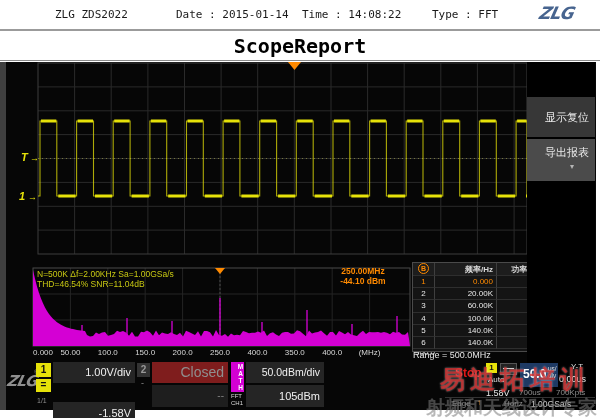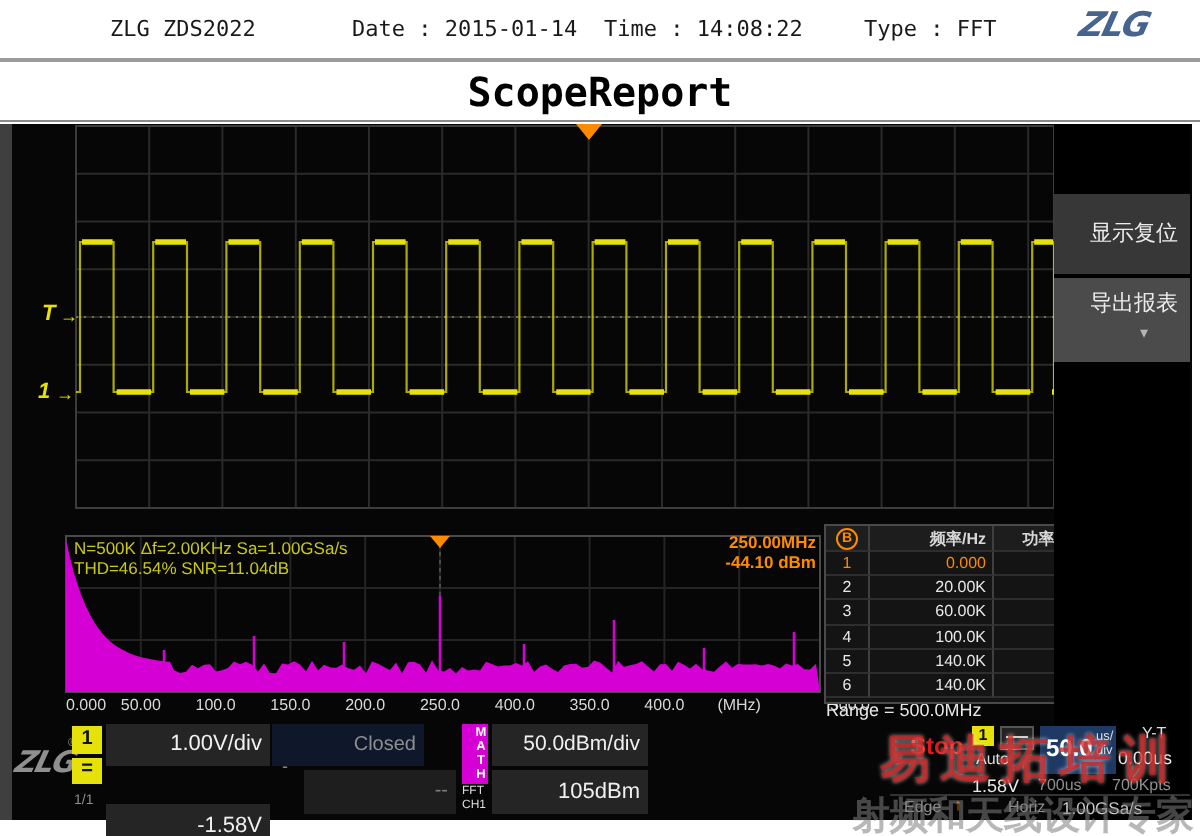--- a/index.html
+++ b/index.html
@@ -14,21 +14,21 @@
   .rule2{left:0;top:60px;width:600px;height:1px;background:#8a8a8a;}
   .title{left:0;top:34px;width:600px;text-align:center;font-family:"DejaVu Sans Mono",monospace;
          font-weight:bold;font-size:20px;color:#000;}
   
   #scope{left:0;top:62px;width:596px;height:348px;background:#060606;}
   .lstrip{left:0;top:0;width:6px;height:348px;background:#3f3f3f;}
   #wavesvg{left:0;top:0;}
   .tmark{color:#e6e209;font-style:italic;font-weight:bold;font-size:11px;}
   .marrow{color:#e6e209;font-size:9px;}
   .fftinfo{color:#c9c913;font-size:8.5px;left:37px;}
-  .cursorread{color:#ff8a00;font-size:8.5px;font-weight:bold;text-align:right;width:90px;left:318px;}
+  .cursorread{color:#ff8a00;font-size:8.5px;font-weight:bold;text-align:center;width:90px;left:318px;}
   .tick{color:#d8d8d8;font-size:8px;top:286px;transform:translateX(-50%);}
   .tick.first{transform:none;}
   .range{color:#e8e8e8;font-size:9px;left:413px;top:288px;}
   
   #htable{left:412px;top:200px;width:163px;height:88px;background:#141414;border:1px solid #4a4a4a;
           font-size:8px;color:#e8e8e8;}
   .trow{display:flex;height:12.2px;line-height:12.2px;}
   .trow.head{height:13px;line-height:13px;font-weight:bold;color:#d8d8d8;background:#1d1d1d;}
   .tc{border-right:1px solid #3f3f3f;border-bottom:1px solid #2e2e2e;overflow:hidden;padding:0 3px;box-sizing:border-box;}
   .c0{width:22px;text-align:center;}
@@ -173,21 +173,21 @@
 
   <div class="abs badge" style="left:36px;top:301px;width:15px;height:14px;font-size:10px;line-height:14px">1</div>
   <div class="abs badge" style="left:36px;top:317px;width:15px;height:13px;font-size:10px;line-height:12px">=</div>
   <span class="abs dim" style="left:37px;top:335px;font-size:7px">1/1</span>
   <div class="abs vblock" style="left:53px;top:300px;width:82px;height:21px;font-size:11px;line-height:21px">1.00V/div</div>
   <div class="abs vblock" style="left:53px;top:340px;width:82px;height:22px;font-size:11px;line-height:22px">-1.58V</div>
 
   <div class="abs" style="left:137px;top:301px;width:13px;height:14px;background:#333;color:#999;font-weight:bold;font-size:10px;line-height:14px;text-align:center">2</div>
   <span class="abs dim" style="left:141px;top:316px;font-size:9px">-</span>
   <span class="abs" style="left:154px;top:334px;font-size:7px;color:#666">...</span>
-  <div class="abs vblock" style="left:136px;top:300px;width:76px;height:21px;font-size:10px;line-height:21px;background:#0f172a;color:#8f8f8f">Closed</div>
+  <div class="abs vblock" style="left:152px;top:300px;width:76px;height:21px;font-size:14px;line-height:21px;background:#7f1d1d;color:#8f8f8f">Closed</div>
   <div class="abs vblock" style="left:152px;top:323px;width:76px;height:22px;font-size:10px;line-height:22px;background:#1e1e1e;color:#808080">--</div>
 
   <div class="abs mathbadge" style="left:231px;top:300px;width:13px;height:30px">MATH</div>
   <span class="abs" style="left:231px;top:331px;font-size:6px;color:#ddd">FFT</span>
   <span class="abs" style="left:231px;top:338px;font-size:6px;color:#ddd">CH1</span>
   <div class="abs vblock" style="left:246px;top:300px;width:78px;height:21px;font-size:10.5px;line-height:21px">50.0dBm/div</div>
   <div class="abs vblock" style="left:246px;top:323px;width:78px;height:22px;font-size:11px;line-height:22px">105dBm</div>
 
   <span class="abs" style="left:455px;top:304px;font-size:12px;font-weight:bold;color:#e01818">Stop</span>
   <div class="abs badge" style="left:486px;top:301px;width:11px;height:10px;font-size:8px;line-height:10px">1</div>

